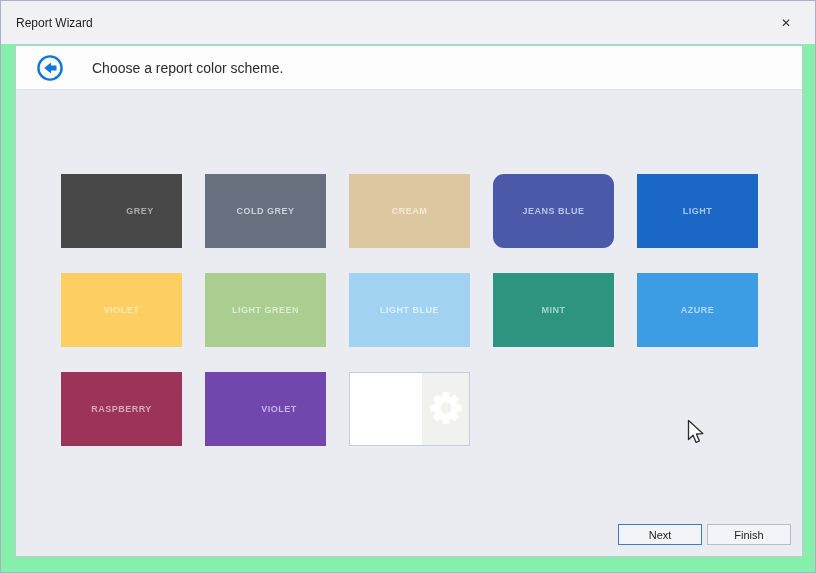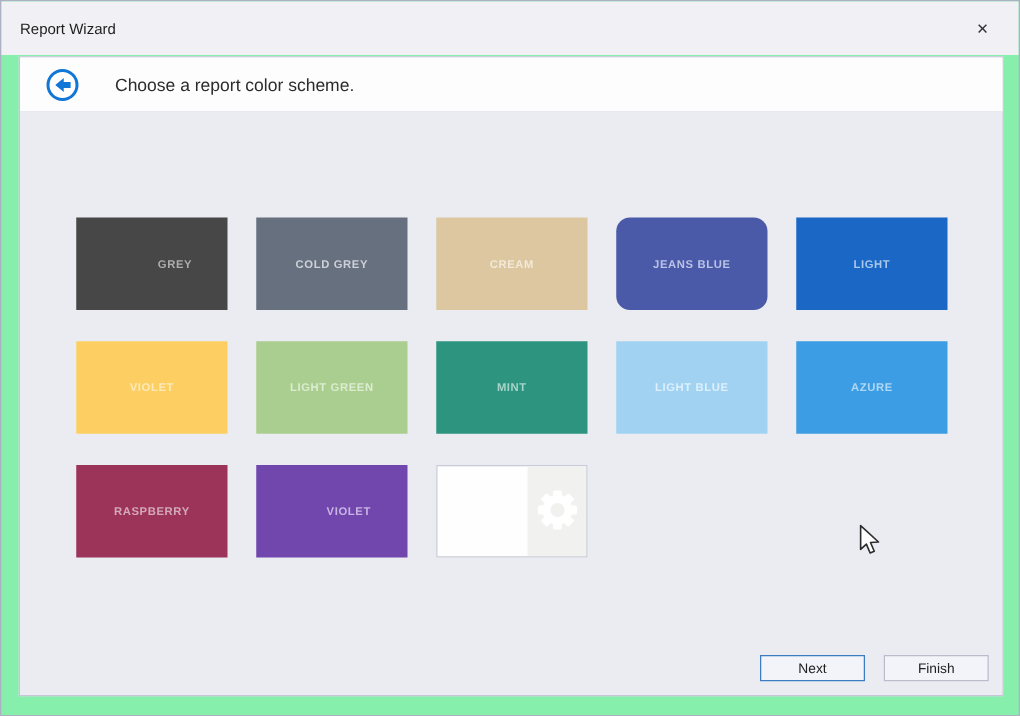--- a/index.html
+++ b/index.html
@@ -48,21 +48,21 @@
     cursor:pointer; user-select:none;
   }
   .swatch-custom {
     position:relative; border:1px solid #C9CBD8; overflow:hidden;
   }
   .swatch-custom .custom-side {
     position:absolute; right:0; top:0; bottom:0; width:47px;
     display:flex; align-items:center; justify-content:center;
   }
   .footer-buttons {
-    position:absolute; right:11px; bottom:11px; display:flex; gap:15px;
+    position:absolute; right:11px; bottom:11px; display:flex; gap:5px;
   }
   .btn {
     width:84px; height:21px; font-size:11px; color:#222222;
     background:#F3F4F9; display:flex; align-items:center; justify-content:center;
     font-family:"Liberation Sans", sans-serif; cursor:pointer;
   }
   .btn-next { border:1px solid #3B7DC0; }
   .btn-finish { border:1px solid #BABCCB; }
   .cursor-overlay { position:absolute; left:686px; top:418px; pointer-events:none; }
 </style>
@@ -106,25 +106,25 @@
           </div>
           <div class="swatch" style="background: rgb(26, 103, 197);">
             <span style="color: rgb(169, 200, 236);">LIGHT</span>
           </div>
           <div class="swatch" style="background: rgb(253, 207, 99);">
             <span style="color: rgb(254, 233, 184);">VIOLET</span>
           </div>
           <div class="swatch" style="background: rgb(170, 206, 143);">
             <span style="color: rgb(220, 236, 208);">LIGHT GREEN</span>
           </div>
+          <div class="swatch" style="background: rgb(162, 210, 242);">
+            <span style="color: rgb(221, 240, 252);">LIGHT BLUE</span>
+          </div>
           <div class="swatch" style="background: rgb(45, 148, 127);">
             <span style="color: rgb(166, 212, 201);">MINT</span>
-          </div>
-          <div class="swatch" style="background: rgb(162, 210, 242);">
-            <span style="color: rgb(221, 240, 252);">LIGHT BLUE</span>
           </div>
           <div class="swatch" style="background: rgb(60, 157, 228);">
             <span style="color: rgb(176, 216, 245);">AZURE</span>
           </div>
           <div class="swatch" style="background: rgb(156, 51, 89);">
             <span style="color: rgb(213, 169, 188);">RASPBERRY</span>
           </div>
           <div class="swatch" style="background: rgb(113, 70, 173); padding-left: 27px;">
             <span style="color: rgb(200, 180, 228);">VIOLET</span>
           </div>

